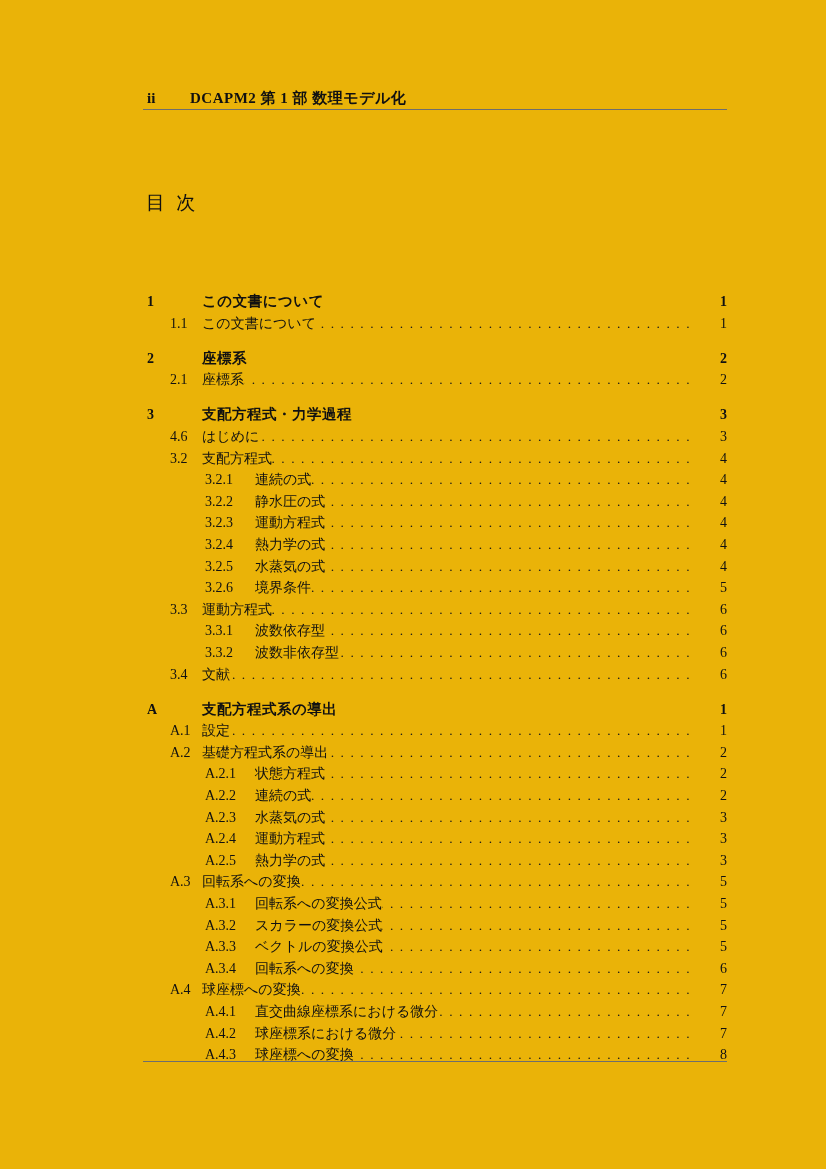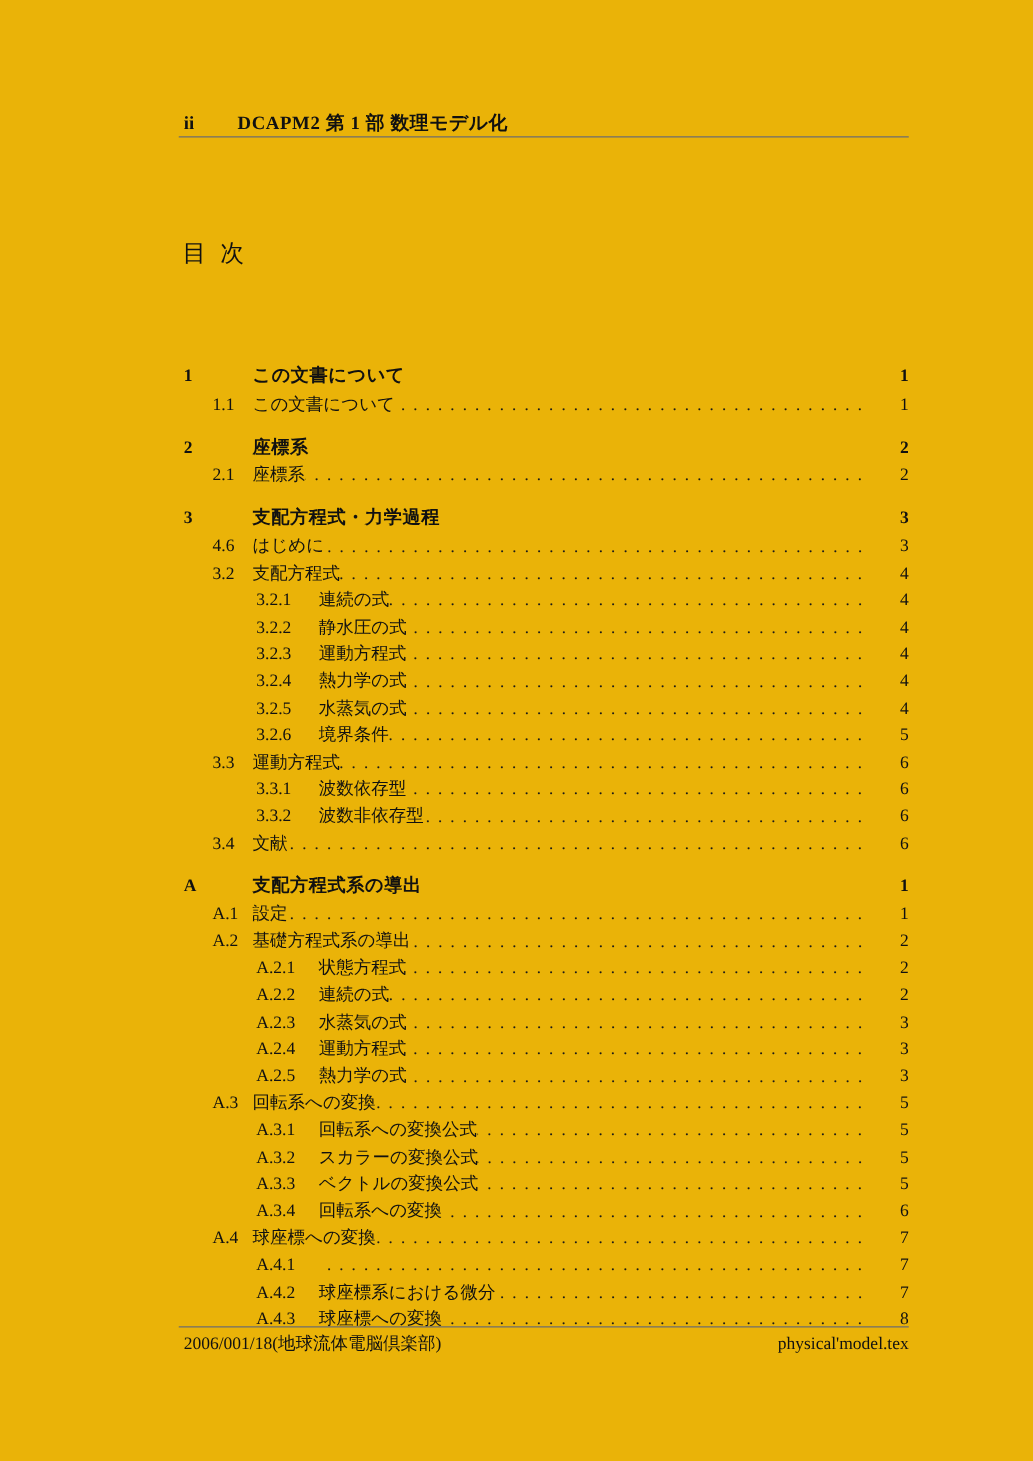--- a/index.html
+++ b/index.html
@@ -339,36 +339,33 @@
       <span class="pg">6</span>
     </div>
       <div class="toc-row lvl-section">
       <span class="num">A.4</span>
       <span class="ttl">球座標への変換</span>
       <span class="leader">..........................................................................................</span>
       <span class="pg">7</span>
     </div>
       <div class="toc-row lvl-subsection">
       <span class="num">A.4.1</span>
+      <span class="ttl">直交曲線座標系における微分</span>
       <span class="leader">..........................................................................................</span>
       <span class="pg">7</span>
     </div>
       <div class="toc-row lvl-subsection">
       <span class="num">A.4.2</span>
       <span class="ttl">球座標系における微分</span>
       <span class="leader">..........................................................................................</span>
       <span class="pg">7</span>
     </div>
       <div class="toc-row lvl-subsection">
       <span class="num">A.4.3</span>
       <span class="ttl">球座標への変換</span>
       <span class="leader">..........................................................................................</span>
       <span class="pg">8</span>
     </div>
     </div>
 
   <div class="footer-rule"></div>
-  <div class="footer-row">
-    <span>2006/001/18(地球流体電脳倶楽部)</span>
-    <span>physical'model.tex</span>
-  </div>
 
 </div>
 
 </body></html>

